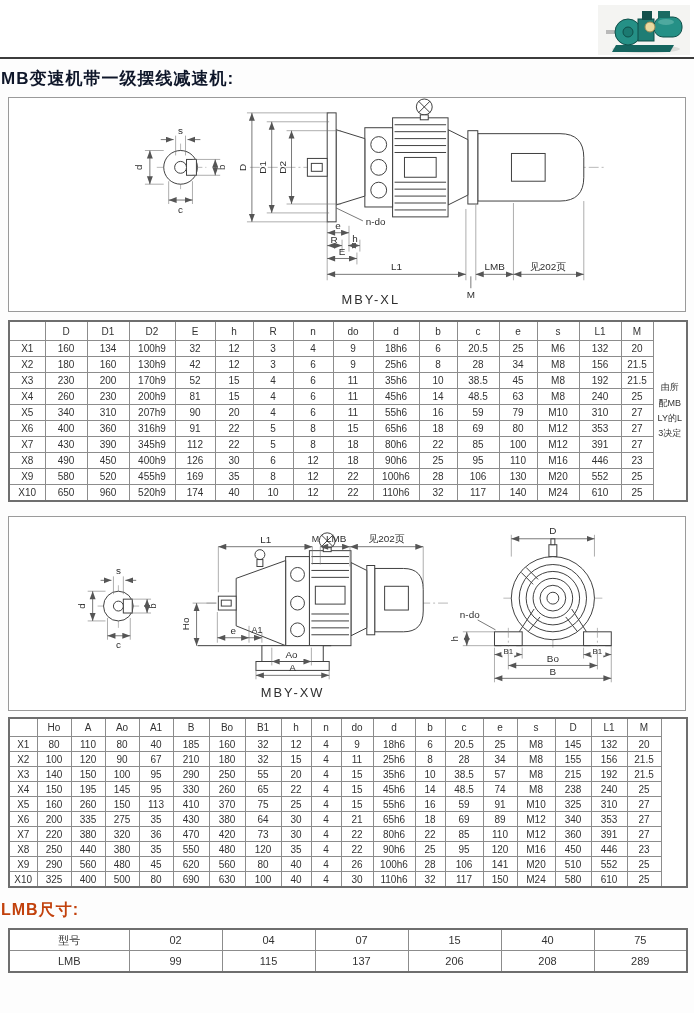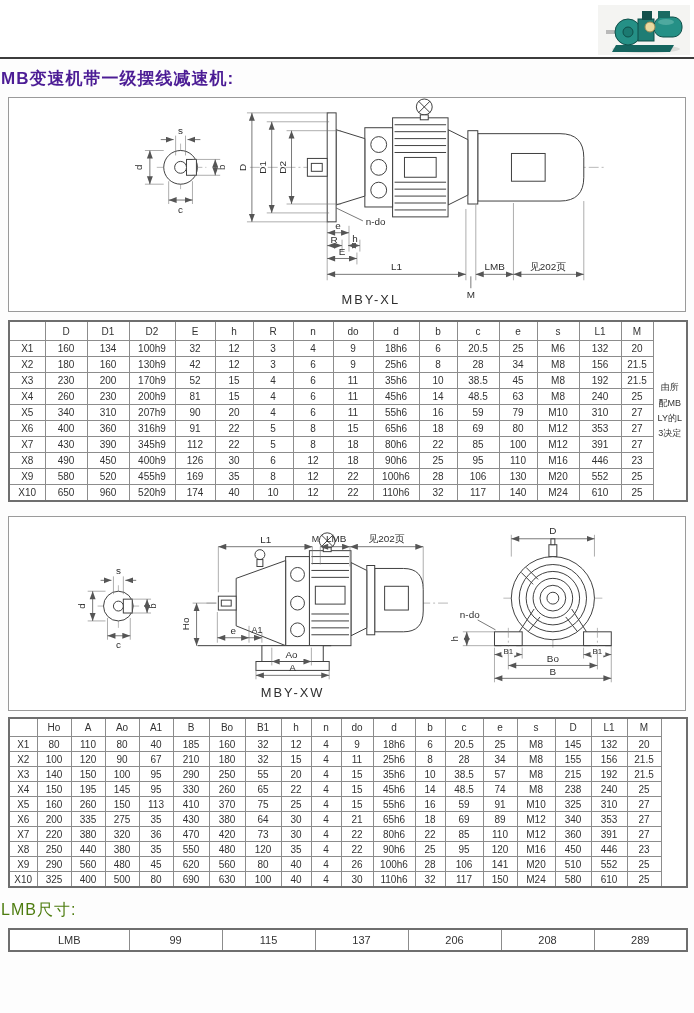--- a/index.html
+++ b/index.html
@@ -3,34 +3,34 @@
 <meta charset="utf-8">
 <style>
   html,body{margin:0;padding:0;}
   body{
     width:694px;height:1013px;background:#fdfdfd;position:relative;overflow:hidden;
     font-family:"Liberation Sans","DejaVu Sans",sans-serif;color:#333;
   }
   .topstrip{height:57px;border-bottom:2px solid #3c3c3c;position:relative;background:#fff;}
   .photo{position:absolute;top:5px;right:4px;}
   .page-title{margin:0;padding:8px 2px 0 1px;height:30px;font-size:17px;font-weight:bold;
-    color:#4c1d95;letter-spacing:1px;}
+    color:#0f172a;letter-spacing:1px;}
   .dbox{margin:0 8px;border:1px solid #9a9a9a;background:#fff;}
   .dbox svg{display:block;}
   table.data{border-collapse:collapse;table-layout:fixed;margin:8px;width:678px;
     border:2px solid #6e6e6e;background:#fff;}
   table.data th,table.data td{border:1px solid #8c8c8c;text-align:center;font-weight:normal;
     padding:0 1px;font-size:10px;color:#333;overflow:hidden;white-space:nowrap;}
   .t1 th,.t1 td{height:15px;}
   .t1 tr.hdr th{height:18px;}
   .t2 th,.t2 td{height:14px;font-size:9.5px;}
   .t2 tr.hdr th{height:17px;}
   .notecol{font-size:9px !important;white-space:normal !important;word-break:break-all;
     line-height:1.7;padding:12px 3px !important;vertical-align:middle;color:#3a3a3a;}
-  .lmb-heading{margin:12px 8px 0 1px;font-size:16px;font-weight:normal;color:#4d7c0f;
+  .lmb-heading{margin:12px 8px 0 1px;font-size:16px;font-weight:bold;color:#c2410c;
     letter-spacing:1px;height:24px;}
   table.lmb{margin-top:4px;}
   table.lmb th,table.lmb td{height:20px;font-size:11px;}
   
   .part{stroke:#3f3f3f;stroke-width:1;fill:none;}
   .partw{stroke:#3f3f3f;stroke-width:1;fill:#fff;}
   .dm{stroke:#555;stroke-width:0.8;fill:none;}
   .ext{stroke:#777;stroke-width:0.6;fill:none;}
   .cl{stroke:#888;stroke-width:0.6;fill:none;stroke-dasharray:10 3 2 3;}
   .lbl{font-size:10px;fill:#2e2e2e;}
@@ -830,20 +830,29 @@
     <col style="width:120px">
       <col style="width:93px">
       <col style="width:93px">
       <col style="width:93px">
     <col style="width:93px">
       <col style="width:93px">
       <col style="width:93px">
   </colgroup>
   <tbody>
     <tr>
+      <th>型号</th>
+      <td>02</td>
+      <td>04</td>
+      <td>07</td>
+      <td>15</td>
+      <td>40</td>
+      <td>75</td>
+    </tr>
+    <tr>
       <th>LMB</th>
       <td>99</td>
       <td>115</td>
       <td>137</td>
       <td>206</td>
       <td>208</td>
       <td>289</td>
     </tr>
   </tbody>
 </table>

